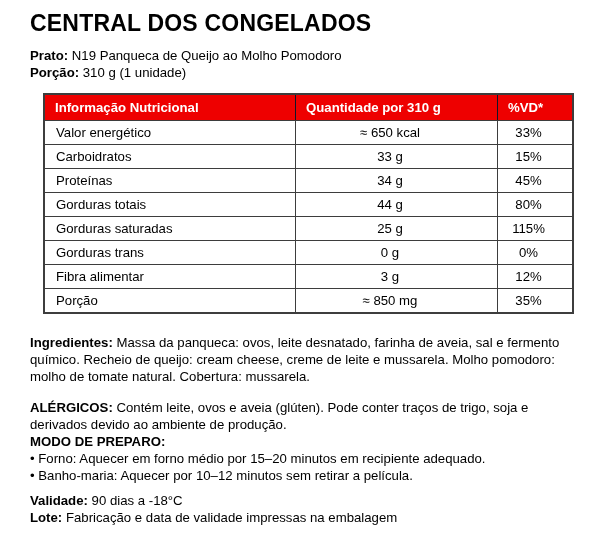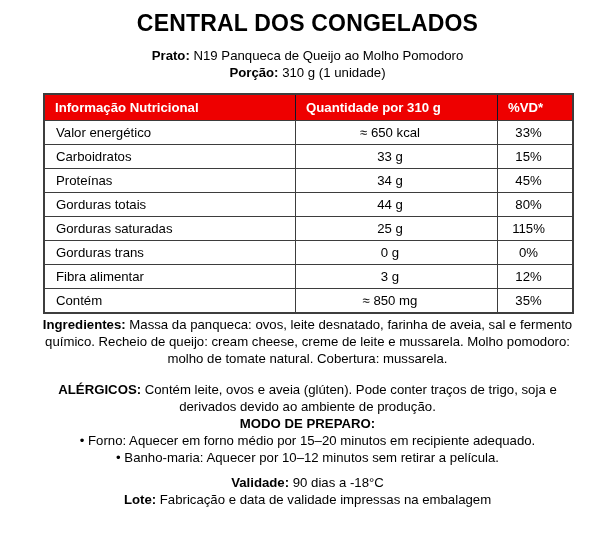--- a/index.html
+++ b/index.html
@@ -14,23 +14,23 @@
   body{
     width:613px;height:536px;overflow:hidden;
     background:var(--background);
     color:var(--text);
     font-family:"Liberation Sans","DejaVu Sans",sans-serif;
     font-size:13.2px;line-height:17px;
   }
   .page{width:613px;height:536px;padding:8px 28px 0 30px;overflow:hidden;}
   h1.title{
     font-size:23px;line-height:27px;font-weight:bold;
-    text-align:center;margin:2px 0 10px 0;letter-spacing:0.2px;
+    margin:2px 0 10px 0;letter-spacing:0.2px;
   }
-  p{margin:0;text-align:center;}
+  p{margin:0;}
   b{font-weight:bold;}
   table.nutri{
     border-collapse:separate;border-spacing:0;
     border:2px solid var(--table-border);
     margin:12px 0 0 13px;
     table-layout:fixed;width:531px;
   }
   .nutri th{
     background:var(--table-header-bg);
     color:var(--table-header-text);
@@ -41,21 +41,21 @@
   .nutri td{
     padding:3px 24px 3px 11px;line-height:17px;
     border-top:1px solid var(--table-border);
     background:#fff;
   }
   .nutri td.sep{border-right:1px solid var(--table-border);}
   .nutri .c{text-align:center;}
   .col-nutrient{width:251px;}
   .col-qty{width:202px;}
   .col-vd{width:74px;}
-  .para{margin-top:2px;}
+  .para{margin-top:20px;}
   .para-al{margin-top:14px;}
   .modo{}
   .bullet-line .bullet{display:inline;}
   .validade{margin-top:8px;}
   .clipped{margin-top:0;white-space:nowrap;overflow:hidden;}
 </style>
 </head>
 <body>
 
 <div class="page">
@@ -108,21 +108,21 @@
         <td class="sep">Gorduras trans</td>
         <td class="sep c">0 g</td>
         <td class="c">0%</td>
       </tr>
       <tr>
         <td class="sep">Fibra alimentar</td>
         <td class="sep c">3 g</td>
         <td class="c">12%</td>
       </tr>
       <tr>
-        <td class="sep">Contém</td>
+        <td class="sep">Porção</td>
         <td class="sep c">≈ 850 mg</td>
         <td class="c">35%</td>
       </tr>
     </tbody>
   </table>
 
   <p class="para"><b>Ingredientes:</b> <span>Massa da panqueca: ovos, leite desnatado, farinha de aveia, sal e fermento químico. Recheio de queijo: cream cheese, creme de leite e mussarela. Molho pomodoro: molho de tomate natural. Cobertura: mussarela.</span></p>
 
   <p class="para-al"><b>ALÉRGICOS:</b> <span>Contém leite, ovos e aveia (glúten). Pode conter traços de trigo, soja e derivados devido ao ambiente de produção.</span></p>
 

